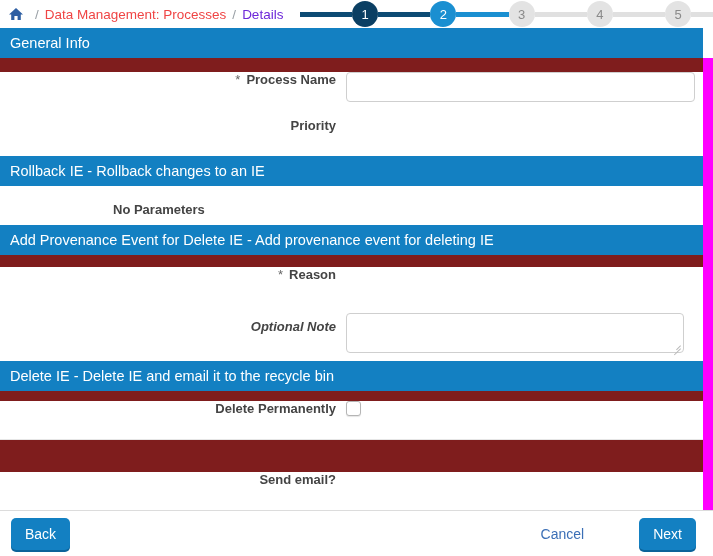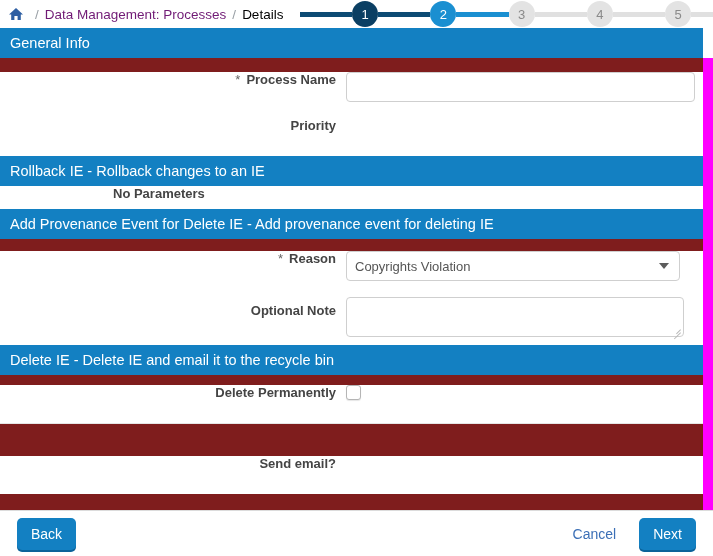--- a/index.html
+++ b/index.html
@@ -41,26 +41,26 @@
     position: relative;
     margin-right: 5px;
   }
   .home-icon svg { display: block; }
   .crumb-sep {
     color: #9aa0a6;
     margin: 0 6px;
     font-size: 13.5px;
   }
   .crumb-link {
-    color: #701a75;
+    color: #ef4444;
     text-decoration: none;
     font-size: 13.5px;
   }
   .crumb-current {
-    color: #000000;
+    color: #6d28d9;
     font-size: 13.5px;
   }
 
   
   .stepper {
     position: absolute;
     left: 300px;
     top: 0;
     width: 413px;
     height: 28px;
@@ -222,21 +222,21 @@
     border-radius: 3px;
     background: #ffffff;
     box-shadow: 0 1px 1px rgba(0,0,0,0.10);
     cursor: pointer;
   }
 
   .no-params {
     font-size: 13px;
     font-weight: bold;
     color: #444444;
-    padding: 0 0 8px 113px;
+    padding: 16px 0 8px 113px;
   }
 
   .divider-line {
     height: 1px;
     background: #e6e6e6;
     width: 100%;
   }
 
   
   .magenta-strip {
@@ -277,26 +277,26 @@
     padding: 0 14px;
     height: 32px;
     line-height: 32px;
     margin-left: 21px;
   }
   .btn-primary {
     background: #1380c2;
     color: #ffffff;
     box-shadow: 0 2px 0 #0b639a;
   }
-  .btn-back { margin-left: 17px; }
+  .btn-back { margin-left: 11px; }
   .footer-right {
     margin-left: auto;
     display: flex;
     align-items: center;
-    gap: 0;
+    gap: 32px;
     padding-right: 17px;
   }
   .btn-link {
     background: transparent;
     color: #3b6fb6;
     font-size: 14px;
     border: none;
     cursor: pointer;
     padding: 0 2px;
   }
@@ -372,30 +372,24 @@
       <div class="no-params">No Parameters</div>
     </div>
 
     <div class="section-header">Add Provenance Event for Delete IE - Add provenance event for deleting IE</div>
     <div class="section-body">
       <div class="form-row" style="margin-top:12px;">
         <div class="row-label">
           <span class="req-star">*</span>
           <span class="lbl-text">Reason</span>
         </div>
-        <div class="row-control">
-          <div class="select-box select-w334">
-            <span>Copyrights Violation</span>
-            <span class="caret"></span>
-          </div>
-        </div>
       </div>
 
       <div class="form-row" style="margin-top:8px; padding-bottom:8px;">
-        <div class="row-label" style="align-items:flex-end; padding-top:6px;">
+        <div class="row-label" style="align-items:flex-end; padding-top:6px;font-style:italic;">
           <span class="lbl-text">Optional Note</span>
         </div>
         <div class="row-control">
           <div class="textarea-box">
             <span class="resize-grip">
                 <i></i>
                 <i></i>
               </span>
           </div>
         </div>

